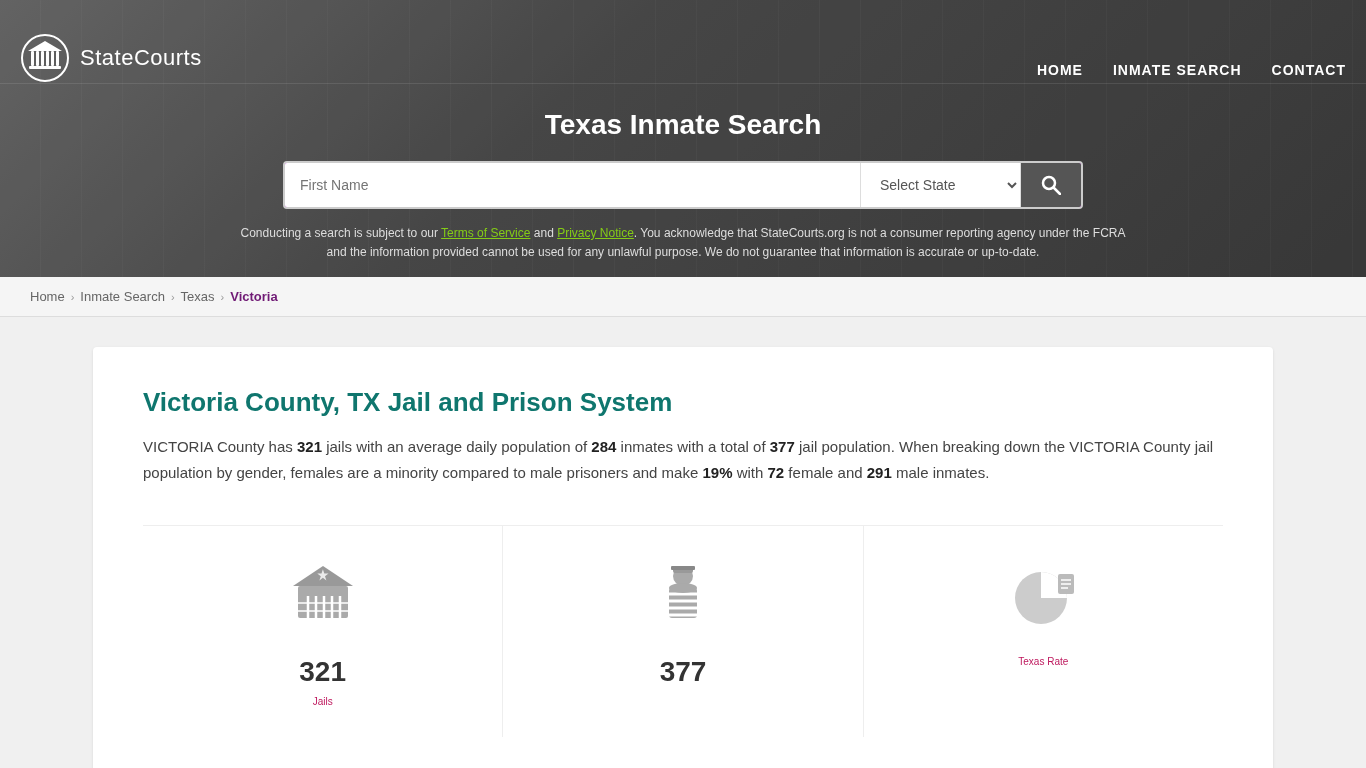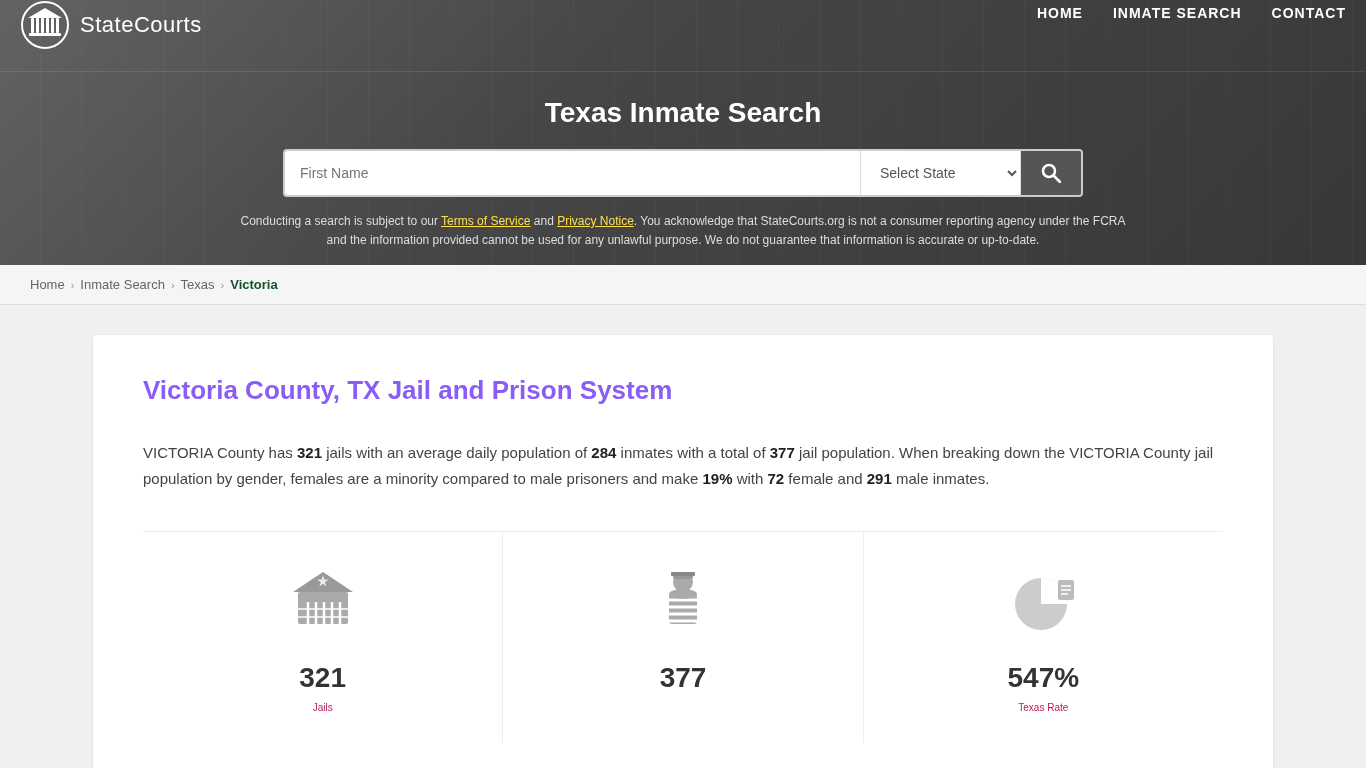--- a/index.html
+++ b/index.html
@@ -32,24 +32,24 @@
       );
     }
     .header-content {
       position: relative;
       z-index: 2;
     }
 
     
     .nav-bar {
       display: flex;
-      align-items: flex-start;
+      align-items: flex-end;
       justify-content: space-between;
       padding: 0 20px;
-      height: 72px;
+      height: 84px;
       border-bottom: 1px solid rgba(255,255,255,0.1);
       gap: 12px;
     }
     .logo-area {
       display: flex;
       align-items: center;
       gap: 10px;
       text-decoration: none;
     }
     .logo-icon {
@@ -133,21 +133,21 @@
     .disclaimer {
       color: #ddd;
       font-size: 12px;
       margin-top: 15px;
       max-width: 900px;
       margin-left: auto;
       margin-right: auto;
       line-height: 1.6;
     }
     .disclaimer a {
-      color: #fde047;
+      color: #84cc16;
     }
 
     
     .breadcrumb {
       background: #f5f5f5;
       padding: 12px 30px;
       border-bottom: 1px solid #ddd;
       font-size: 13px;
       color: #666;
       display: flex;
@@ -156,42 +156,42 @@
     }
     .breadcrumb a {
       color: #666;
       text-decoration: none;
     }
     .breadcrumb .separator {
       color: #999;
       font-size: 11px;
     }
     .breadcrumb .current {
-      color: #14532d;
+      color: #701a75;
       font-weight: 600;
     }
 
     
     .main {
       background: #f0f0f0;
       padding: 30px 20px;
     }
     .content-card {
       background: #fff;
       border-radius: 4px;
       max-width: 1180px;
       margin: 0 auto;
       padding: 40px 50px;
       box-shadow: 0 1px 3px rgba(0,0,0,0.1);
     }
     .page-heading {
       font-size: 26px;
       font-weight: 700;
-      margin-bottom: 34px;
-      color: #8b5cf6;
+      margin-bottom: 16px;
+      color: #0f766e;
     }
     .description {
       font-size: 15px;
       line-height: 1.7;
       color: #444;
       margin-bottom: 40px;
     }
     .description strong { color: #222; }
 
     
@@ -358,19 +358,18 @@
             <circle cx="38" cy="42" r="26" fill="#ccc"></circle>
 
             <path d="M38,42 L38,16 A26,26 0 0,1 64,42 Z" fill="white"></path>
 
             <rect x="55" y="18" width="16" height="20" fill="#bbb" rx="2"></rect>
             <line x1="58" y1="24" x2="68" y2="24" stroke="white" stroke-width="1.5"></line>
             <line x1="58" y1="28" x2="68" y2="28" stroke="white" stroke-width="1.5"></line>
             <line x1="58" y1="32" x2="65" y2="32" stroke="white" stroke-width="1.5"></line>
           </svg>
         </div>
-        <div class="stat-number">547%</div>
         <div class="stat-label">Texas Rate</div>
       </div>
 
     </div>
   </div>
 </div>
 
 </body></html>

